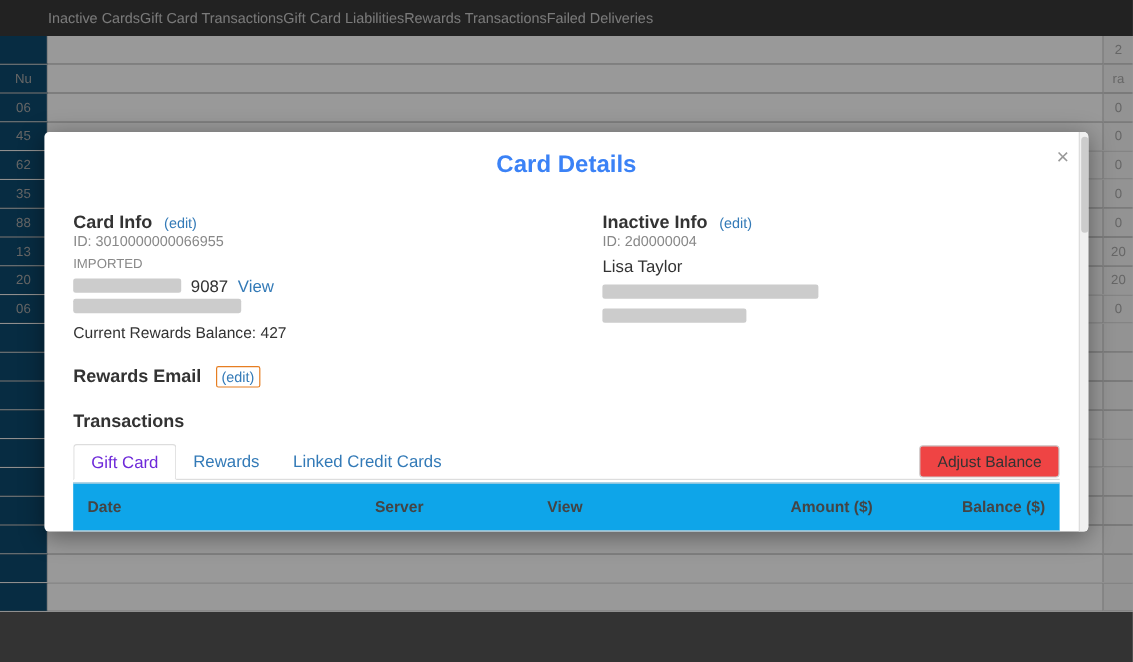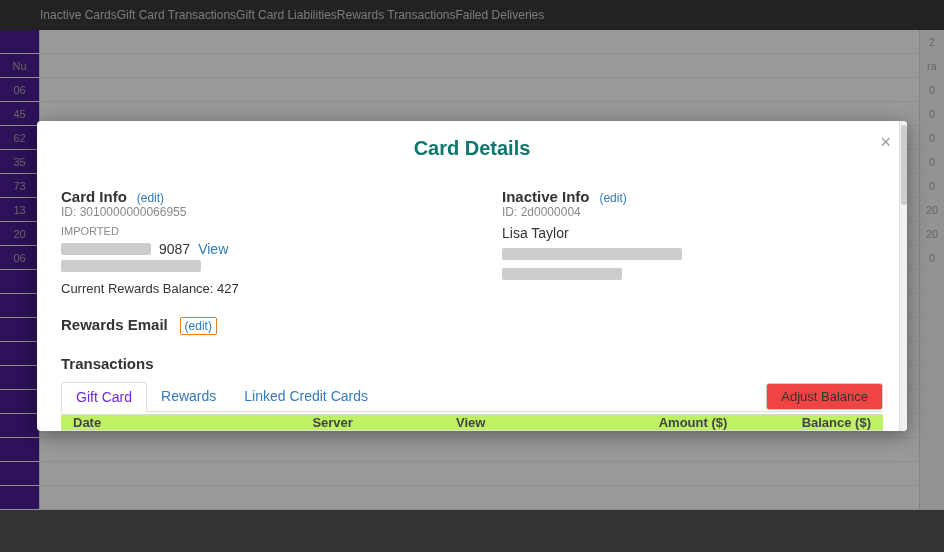--- a/index.html
+++ b/index.html
@@ -56,21 +56,21 @@
 
     .modal-header {
       padding: 16px 20px 12px;
       text-align: center;
       position: relative;
       border-bottom: none;
     }
     .modal-title {
       font-size: 20px;
       font-weight: bold;
-      color: #0f766e;
+      color: #3b82f6;
     }
     .modal-close {
       position: absolute;
       top: 12px;
       right: 16px;
       background: none;
       border: none;
       font-size: 18px;
       color: #999;
       cursor: pointer;
@@ -201,24 +201,24 @@
       font-size: 13px;
       cursor: pointer;
       color: #333;
       white-space: nowrap;
     }
 
     
     .table-header {
       display: grid;
       grid-template-columns: 2fr 1.2fr 1.2fr 1.2fr 1.2fr;
-      background: #bef264;
+      background: #0ea5e9;
       border-top: 1px solid #ddd;
       border-bottom: 1px solid #ddd;
-      padding: 0 4px;
+      padding: 12px 4px;
       font-weight: bold;
       font-size: 13px;
       color: #444;
       margin-top: 2px;
     }
     .table-header div {
       padding: 0 8px;
     }
     .table-header .right { text-align: right; }
 
@@ -255,21 +255,21 @@
       bottom: 0;
       z-index: 0;
     }
     .bg-row {
       display: flex;
       height: 24px;
       border-bottom: 1px solid #eee;
     }
     .bg-row-num {
       width: 40px;
-      background: #4c1d95;
+      background: #0c4a6e;
       border-right: 1px solid #ddd;
       font-size: 11px;
       color: #aaa;
       display: flex;
       align-items: center;
       justify-content: center;
     }
     .bg-row-right {
       width: 25px;
       background: #f5f5f5;
@@ -322,21 +322,21 @@
       <div class="bg-row-num">62</div>
       <div class="bg-row-mid"></div>
       <div class="bg-row-right">0</div>
     </div>
     <div class="bg-row">
       <div class="bg-row-num">35</div>
       <div class="bg-row-mid"></div>
       <div class="bg-row-right">0</div>
     </div>
     <div class="bg-row">
-      <div class="bg-row-num">73</div>
+      <div class="bg-row-num">88</div>
       <div class="bg-row-mid"></div>
       <div class="bg-row-right">0</div>
     </div>
     <div class="bg-row">
       <div class="bg-row-num">13</div>
       <div class="bg-row-mid"></div>
       <div class="bg-row-right">20</div>
     </div>
     <div class="bg-row">
       <div class="bg-row-num">20</div>

